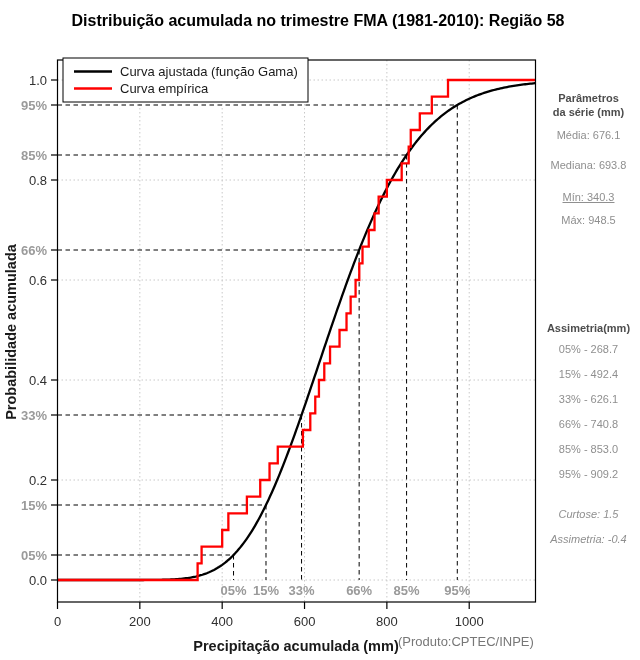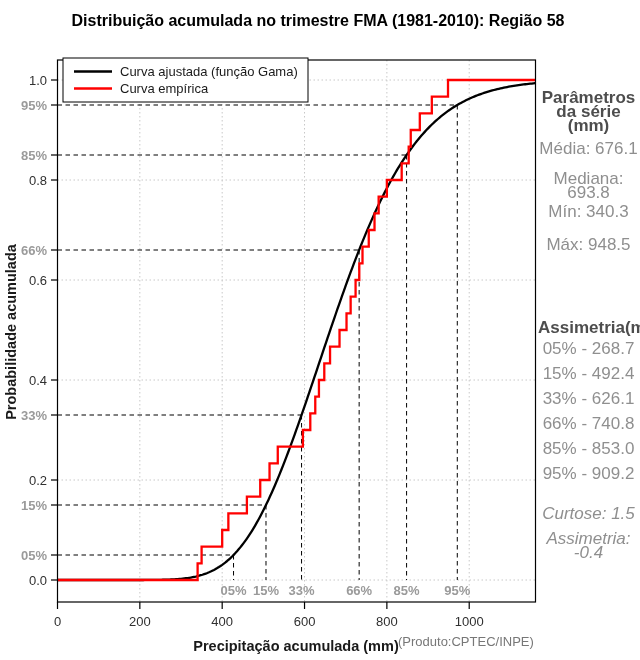--- a/index.html
+++ b/index.html
@@ -9,28 +9,28 @@
   }
   svg text{font-family:"Liberation Sans","DejaVu Sans",sans-serif;}
   .chart-title{font-size:16px;font-weight:bold;fill:#000000;}
   .axis-title{font-size:14.5px;font-weight:bold;fill:#1a1a1a;}
   .tick-label{font-size:13px;fill:#303030;}
   .pct-label{font-size:13px;font-weight:bold;fill:#9a9a9a;}
   .legend-text{font-size:13px;fill:#1a1a1a;}
   .footer-note{font-size:13px;fill:#777777;}
   .plot-border{fill:none;stroke:#000000;stroke-width:1.2;}
   .legend-box{fill:#ffffff;stroke:#000000;stroke-width:1;}
-  .side{position:absolute;left:538px;width:101px;color:#8f8f8f;font-size:17px;line-height:14px;}
+  .side{position:absolute;left:538px;width:101px;color:#8f8f8f;font-size:11px;line-height:14px;}
   .side .hdr{color:#4d4d4d;font-weight:bold;}
   .side-top{top:91px;}
   .side-top .hdr{margin-bottom:9px;}
   .row-media{margin-bottom:16px;}
-  .row-mediana{margin-bottom:5px;}
+  .row-mediana{margin-bottom:18px;}
   .row-desvio{margin-bottom:2px;}
-  .row-min{margin-bottom:19px;}
+  .row-min{margin-bottom:9px;text-decoration:underline;}
   .side-pct{top:321px;}
   .side-pct .hdr{margin-bottom:7px;}
   .side-pct .pct-row{margin-bottom:11px;}
   .side-bot{top:507px;font-style:italic;}
   .side-bot .row-curtose{margin-bottom:11px;}
 </style>
 </head>
 <body>
 
 <div id="app">

